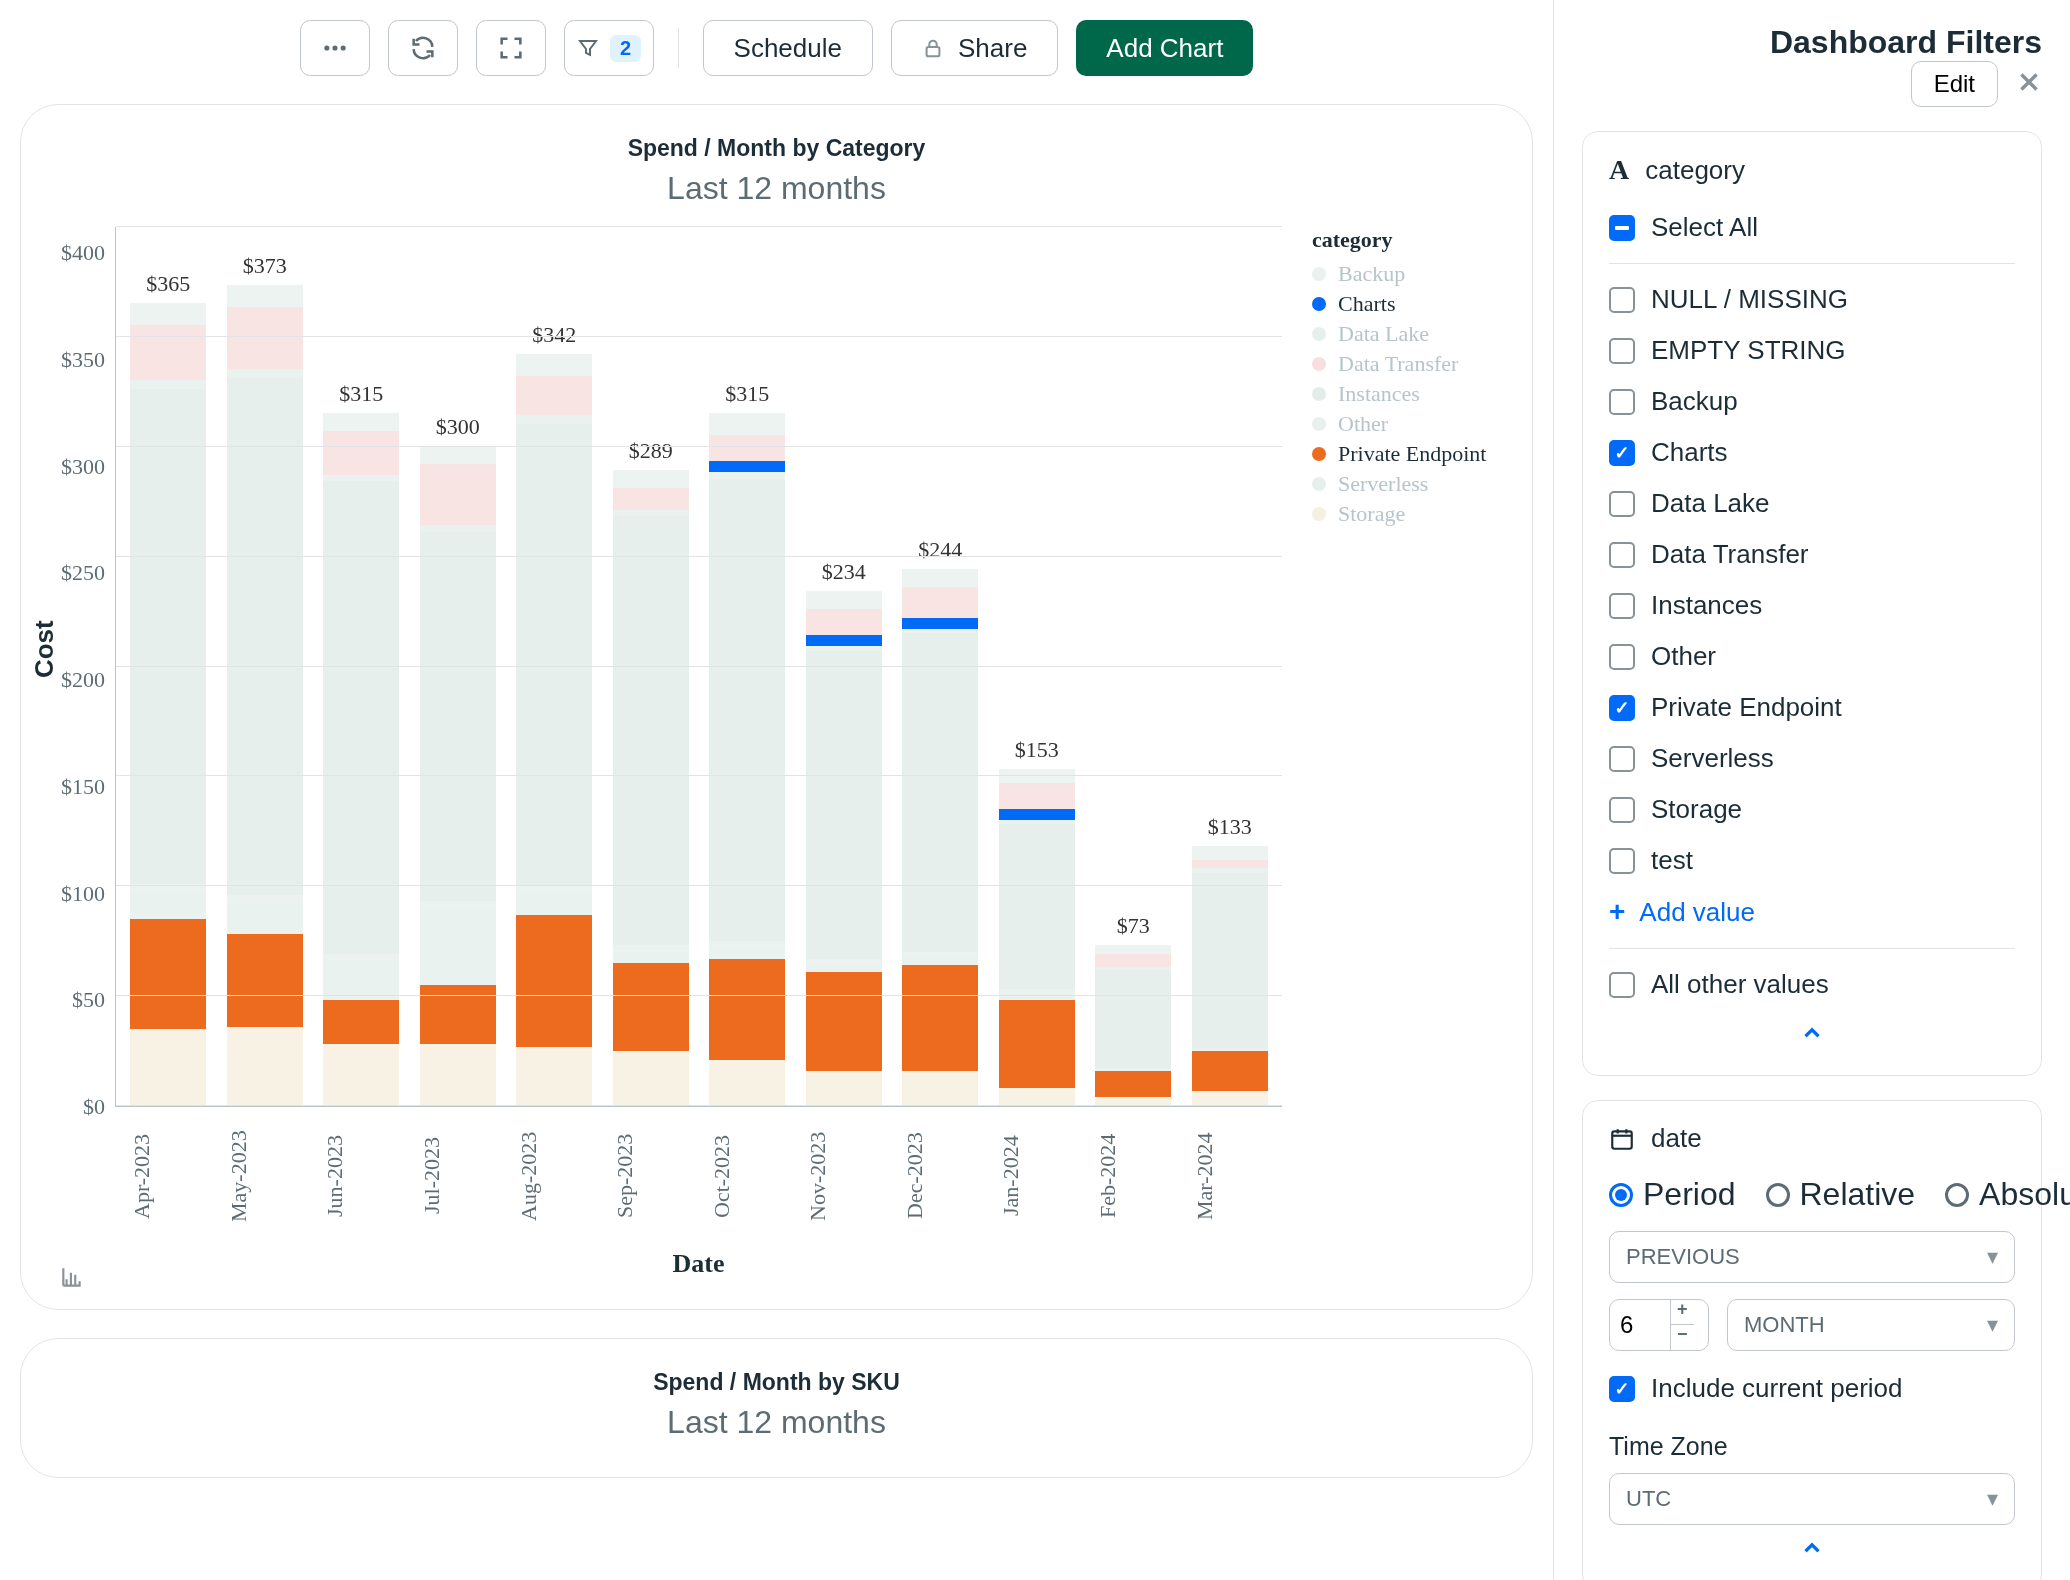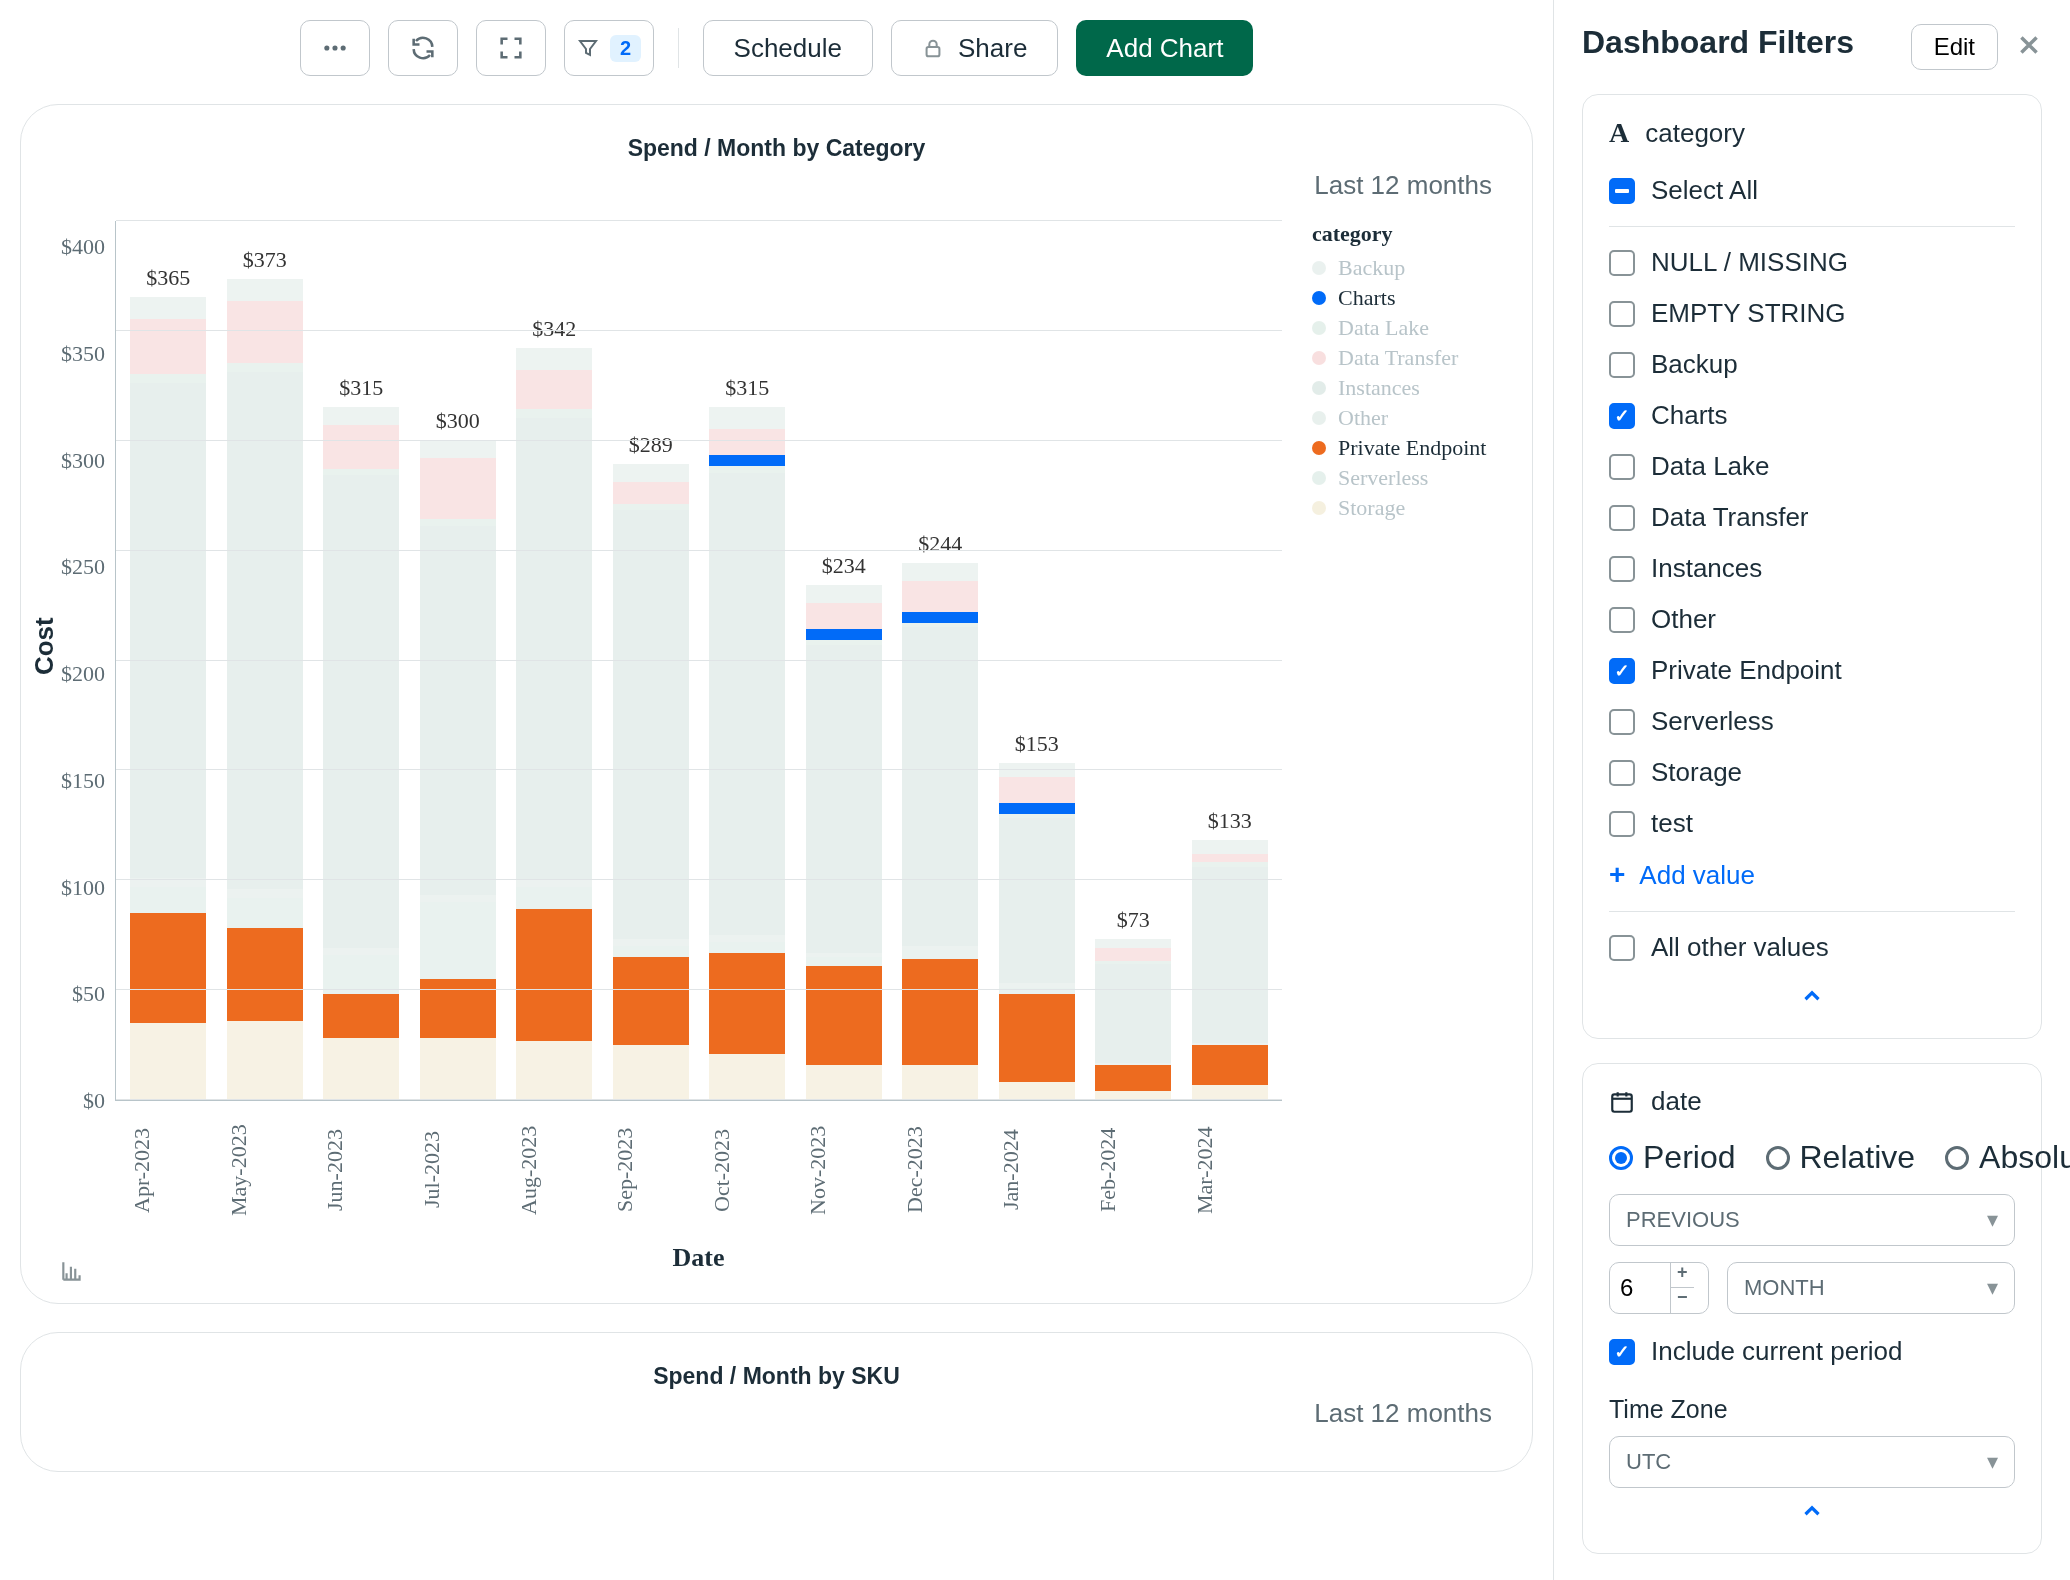--- a/index.html
+++ b/index.html
@@ -76,21 +76,21 @@
     border: none;
   }
   .card {
     border: 1px solid #e0e4e6;
     border-radius: 38px;
     padding: 30px 40px;
     position: relative;
   }
   .card-bottom { height: 140px; overflow: hidden; }
   .chart-title { text-align: center; font-size: 23px; font-weight: 700; margin-bottom: 8px; }
-  .chart-subtitle { text-align: right; font-size: 26px; color: #5d6c74; margin-bottom: 20px; }
+  .chart-subtitle { text-align: center; font-size: 32px; color: #5d6c74; margin-bottom: 20px; }
   .chart-wrap { display: flex; font-family: Liberation Serif, serif; }
   .y-axis {
     display: flex; flex-direction: column; justify-content: space-between;
     align-items: flex-end;
     height: 880px;
     padding-right: 10px;
     font-size: 22px;
     color: #5d6c74;
   }
   .y-axis div { transform: translateY(50%); }
@@ -140,21 +140,21 @@
   .corner-icon { position: absolute; left: 38px; bottom: 16px; color: #889397; }
   .corner-icon svg { width: 26px; height: 26px; }
 
   
   .side {
     width: 516px;
     padding: 24px 28px;
     display: flex; flex-direction: column; gap: 24px;
     overflow-y: auto;
   }
-  .side-head { display: flex; align-items: flex-start; justify-content: space-between; }
+  .side-head { display: flex; align-items: flex-end; justify-content: space-between; flex-direction: column; }
   .side-head h2 { font-size: 32px; font-weight: 700; }
   .side-head .r { display: flex; align-items: center; gap: 18px; }
   .edit-btn {
     border: 1px solid #c1c7cc; border-radius: 10px; background: #fff;
     padding: 8px 22px; font-size: 24px; font-weight: 500; cursor: pointer;
   }
   .close-x { font-size: 32px; color: #889397; cursor: pointer; font-weight: 700;}
   .filter-card {
     border: 1px solid #e0e4e6;
     border-radius: 16px;

